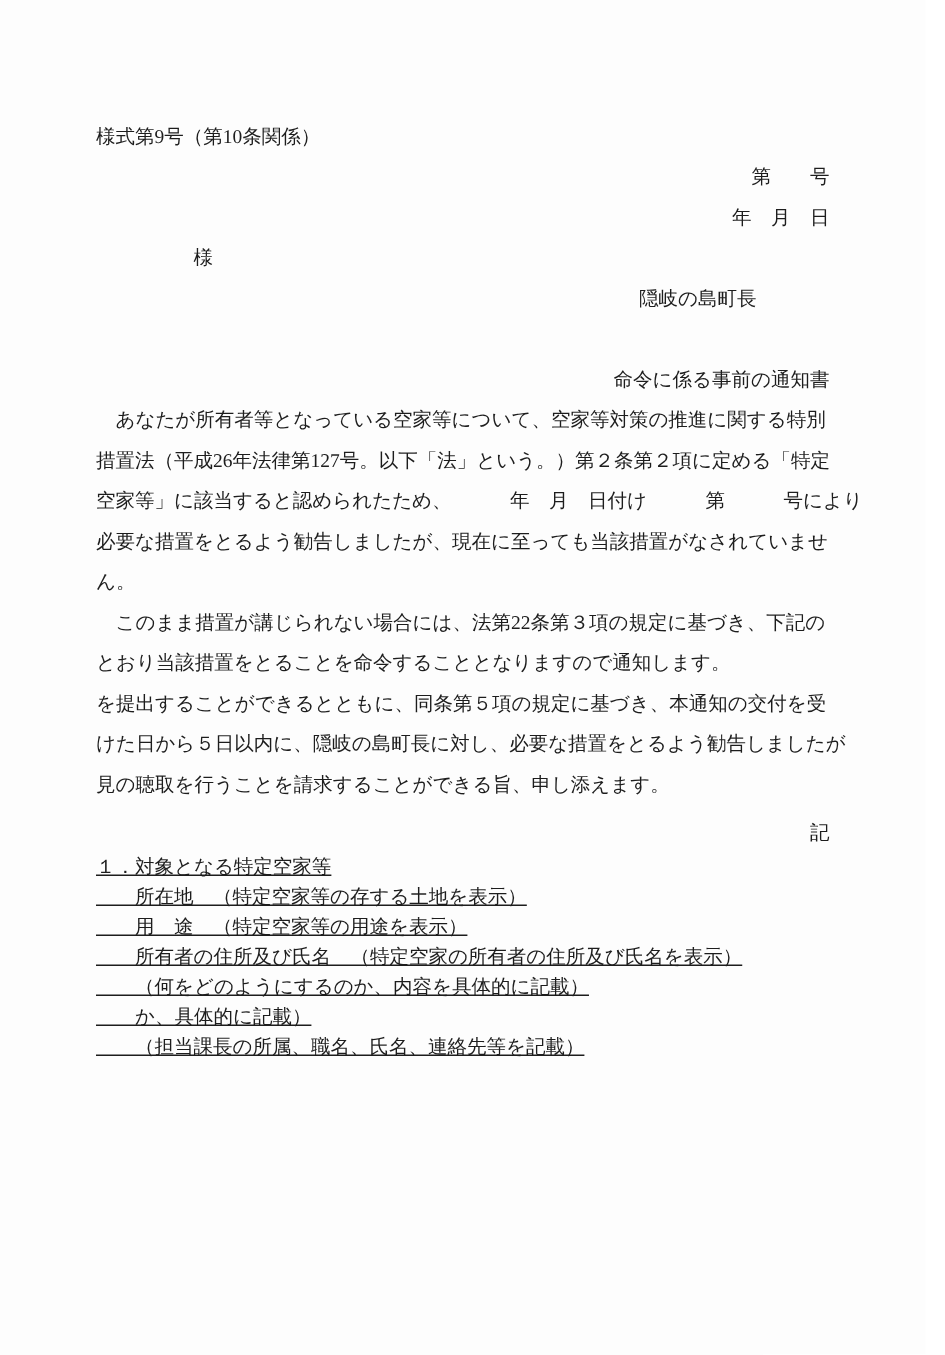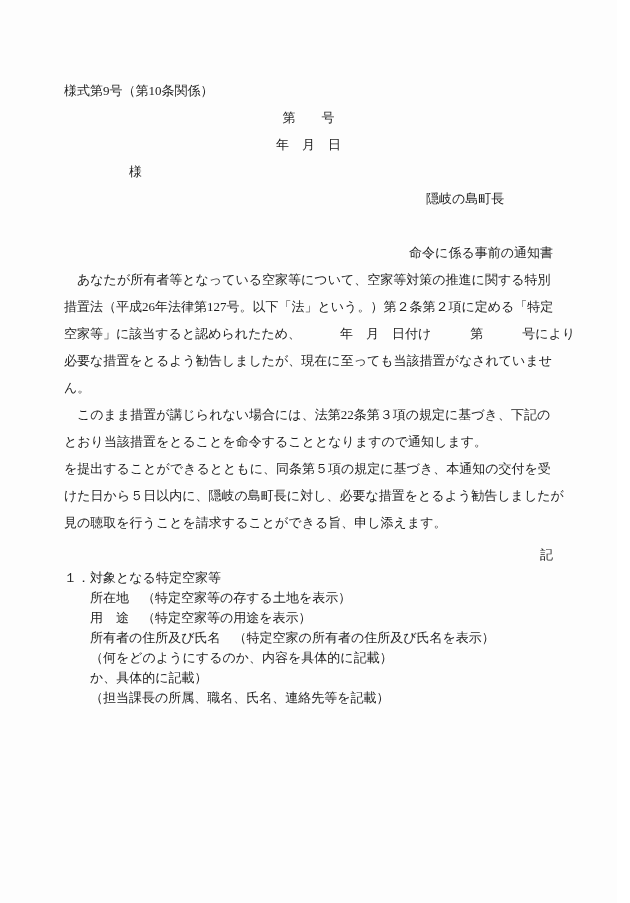--- a/index.html
+++ b/index.html
@@ -18,27 +18,28 @@
     color: #1d1d1d;
   }
   .doc {
     padding: 77px 64px 0 64px;
   }
   .line {
     line-height: 27px;
     min-height: 27px;
     white-space: pre;
   }
-  .right  { text-align: center; }
+  .right  { text-align: right; }
   .center { text-align: right; }
   .sender { padding-left: 362px; }
   .ki     { margin-top: 5px; }
   .list .line {
     line-height: 20px;
     min-height: 20px;
+    text-decoration: underline;
   }
 </style>
 </head>
 <body>
 
 <div class="page" style="background: rgb(253, 253, 253); color: rgb(29, 29, 29);">
   <div class="doc">
     <div class="line">様式第9号（第10条関係）</div>
     <div class="line right">第　　号</div>
     <div class="line right">年　月　日</div>

